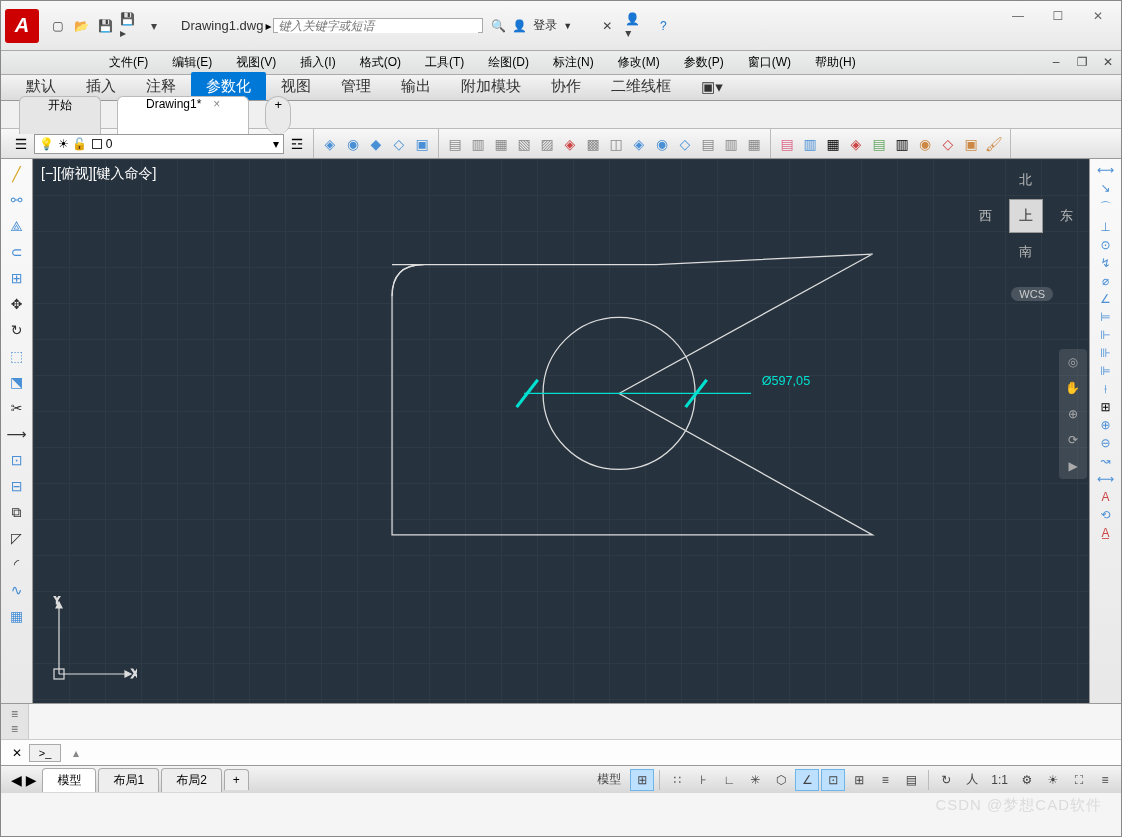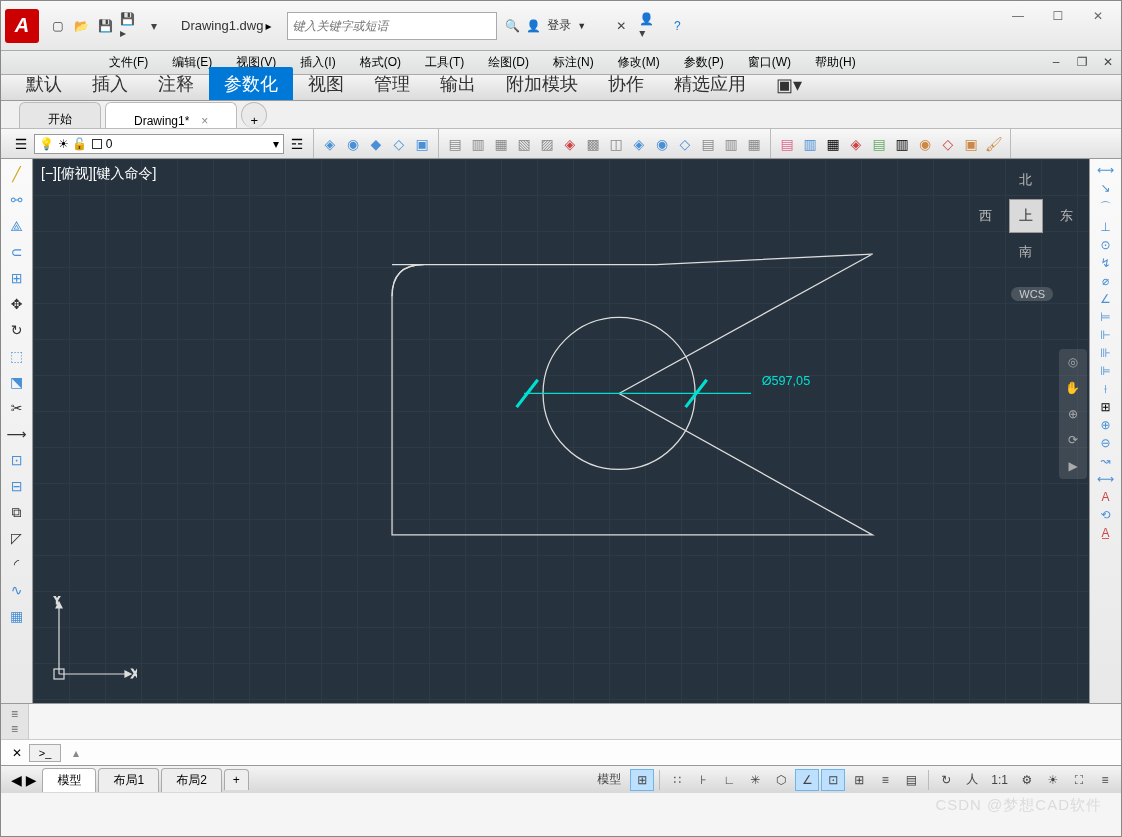--- a/index.html
+++ b/index.html
@@ -3,35 +3,35 @@
 <meta charset="utf-8">
 <style>
 *{box-sizing:border-box;margin:0;padding:0;font-family:"Microsoft YaHei",Arial,sans-serif;font-size:12px;user-select:none}
 body{width:1122px;height:837px;background:#F5F5F5;overflow:hidden;border:1px solid #888}
 
 .titlebar{height:50px;background:linear-gradient(#F8F8F8,#E8E8E8);display:flex;align-items:center;padding:0 4px;border-bottom:1px solid #aaa;position:relative}
 .logo{width:34px;height:34px;background:#CC0000;color:#fff;font-weight:bold;font-size:20px;display:flex;align-items:center;justify-content:center;border-radius:3px;font-style:italic}
 .qat{display:flex;gap:2px;margin-left:8px}
 .qat .ico,.ico{width:22px;height:22px;display:flex;align-items:center;justify-content:center;color:#444;cursor:pointer;border:1px solid transparent}
 .doc-title{margin-left:16px;font-size:13px;color:#333}
-.search-box{margin-left:16px;width:210px;height:28px;border:1px solid #aaa;background:#fff;padding:0 4px;display:flex;align-items:center}
+.search-box{margin-left:2px;width:210px;height:15px;border:1px solid #aaa;background:#fff;padding:0 4px;display:flex;align-items:center}
 .search-box input{border:none;outline:none;font-style:italic;color:#888;width:100%;font-size:12px}
 .login-area{display:flex;align-items:center;gap:6px;margin-left:8px;color:#333}
 .win-btns{position:absolute;right:4px;top:4px;display:flex;gap:2px}
 .win-btn{width:38px;height:22px;display:flex;align-items:center;justify-content:center;cursor:pointer;color:#666}
 
 .menubar{height:24px;background:linear-gradient(#eceeee,#e0e2e2);display:flex;align-items:flex-start;padding-left:96px;border-bottom:1px solid #aaa;font-size:13px;gap:0}
 .menubar span{padding:3px 12px;cursor:pointer}
 
 .ribbon{height:26px;background:linear-gradient(#F4F4F4,#DCDCDC);display:flex;align-items:flex-end;padding-left:10px;border-bottom:1px solid #999}
-.rtab{padding:4px 14px;font-size:18px;color:#333;cursor:pointer;border:1px solid transparent;border-bottom:none}
+.rtab{padding:4px 14px;font-size:15px;color:#333;cursor:pointer;border:1px solid transparent;border-bottom:none}
 .rtab.active{background:#0078D7;color:#fff;border-radius:2px 2px 0 0}
 
 .doctabs{height:28px;background:#F0F0F0;display:flex;align-items:center;padding-left:18px;border-bottom:1px solid #bbb}
-.dtab{height:26px;padding:0 28px;display:flex;align-items:flex-end;border:1px solid #bbb;border-bottom:none;border-radius:6px 6px 0 0;margin-right:4px;background:#E6E6E6;cursor:pointer;font-size:13px}
+.dtab{height:38px;padding:0 28px;display:flex;align-items:flex-start;border:1px solid #bbb;border-bottom:none;border-radius:6px 6px 0 0;margin-right:16px;background:#E6E6E6;cursor:pointer;font-size:13px}
 .dtab.active{background:#FFF}
 .dtab .x{margin-left:12px;color:#888}
 .dtab.plus{width:26px;padding:0;justify-content:center;border-radius:13px;background:#EAEAEA}
 
 .toolrow{height:30px;background:linear-gradient(#F8F8F8,#E2E2E2);display:flex;align-items:center;border-bottom:1px solid #999;padding:0 4px}
 .tgrp{display:flex;align-items:center;padding:0 6px;border-right:1px solid #bbb;height:100%;gap:3px}
 .tico{width:20px;height:20px;display:flex;align-items:center;justify-content:center;cursor:pointer;font-size:14px}
 .layer-sel{width:250px;height:20px;border:1px solid #999;background:#fff;display:flex;align-items:center;padding:0 4px;gap:4px}
 
 .main{display:flex;height:544px;background:#232f3a}
@@ -122,21 +122,21 @@
 <div class="ribbon">
   <div class="rtab">默认</div>
   <div class="rtab">插入</div>
   <div class="rtab">注释</div>
   <div class="rtab active">参数化</div>
   <div class="rtab">视图</div>
   <div class="rtab">管理</div>
   <div class="rtab">输出</div>
   <div class="rtab">附加模块</div>
   <div class="rtab">协作</div>
-  <div class="rtab">精选应用</div>
+  <div class="rtab">二维线框</div>
   <div class="rtab">▣▾</div>
 </div>
 
 <div class="doctabs">
   <div class="dtab">
       <span>开始</span>
     </div>
   <div class="dtab active">
       <span>Drawing1*</span>
       <span class="x">×</span>

